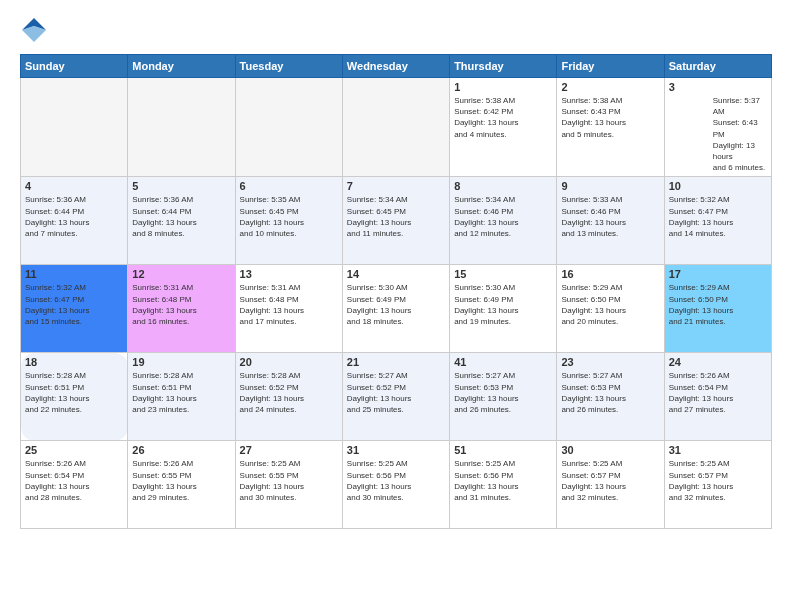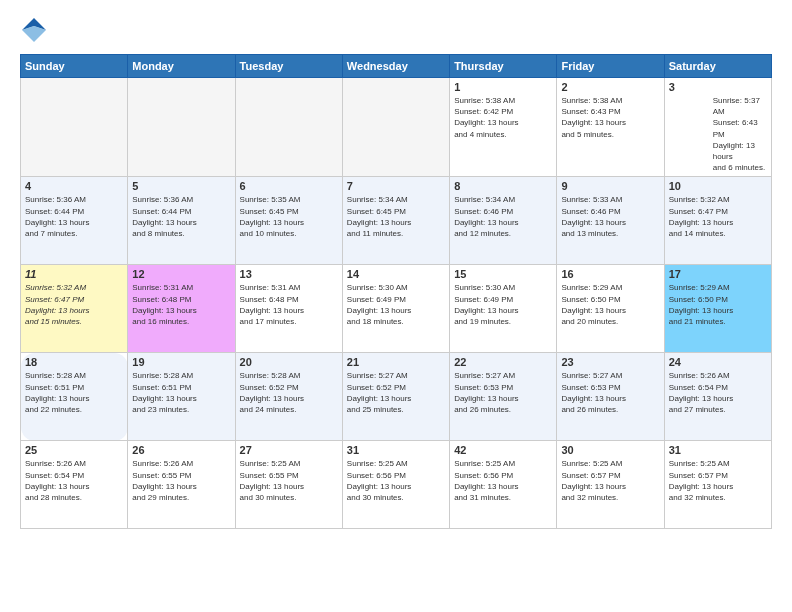--- a/index.html
+++ b/index.html
@@ -206,21 +206,21 @@
           </td>
           <td style="background: rgb(238, 243, 251);">
             <span class="day-number">10</span>
             <div class="day-info" style="white-space: pre-line;">Sunrise: 5:32 AM
 Sunset: 6:47 PM
 Daylight: 13 hours
 and 14 minutes.</div>
           </td>
         </tr>
         <tr>
-          <td style="background: #fef9c3; font-style: italic;">
+          <td style="background: #3b82f6;">
             <span class="day-number">11</span>
             <div class="day-info" style="white-space: pre-line;">Sunrise: 5:32 AM
 Sunset: 6:47 PM
 Daylight: 13 hours
 and 15 minutes.</div>
           </td>
           <td style="background: #f0abfc;">
             <span class="day-number">12</span>
             <div class="day-info" style="white-space: pre-line;">Sunrise: 5:31 AM
 Sunset: 6:48 PM
@@ -286,21 +286,21 @@
 and 24 minutes.</div>
           </td>
           <td style="background: rgb(238, 243, 251);">
             <span class="day-number">21</span>
             <div class="day-info" style="white-space: pre-line;">Sunrise: 5:27 AM
 Sunset: 6:52 PM
 Daylight: 13 hours
 and 25 minutes.</div>
           </td>
           <td style="background: rgb(238, 243, 251);">
-            <span class="day-number">22</span>
+            <span class="day-number">41</span>
             <div class="day-info" style="white-space: pre-line;">Sunrise: 5:27 AM
 Sunset: 6:53 PM
 Daylight: 13 hours
 and 26 minutes.</div>
           </td>
           <td style="background: rgb(238, 243, 251);">
             <span class="day-number">23</span>
             <div class="day-info" style="white-space: pre-line;">Sunrise: 5:27 AM
 Sunset: 6:53 PM
 Daylight: 13 hours
@@ -337,21 +337,21 @@
 and 30 minutes.</div>
           </td>
           <td style="background: rgb(255, 255, 255);">
             <span class="day-number">31</span>
             <div class="day-info" style="white-space: pre-line;">Sunrise: 5:25 AM
 Sunset: 6:56 PM
 Daylight: 13 hours
 and 30 minutes.</div>
           </td>
           <td style="background: rgb(255, 255, 255);">
-            <span class="day-number">42</span>
+            <span class="day-number">51</span>
             <div class="day-info" style="white-space: pre-line;">Sunrise: 5:25 AM
 Sunset: 6:56 PM
 Daylight: 13 hours
 and 31 minutes.</div>
           </td>
           <td style="background: rgb(255, 255, 255);">
             <span class="day-number">30</span>
             <div class="day-info" style="white-space: pre-line;">Sunrise: 5:25 AM
 Sunset: 6:57 PM
 Daylight: 13 hours

